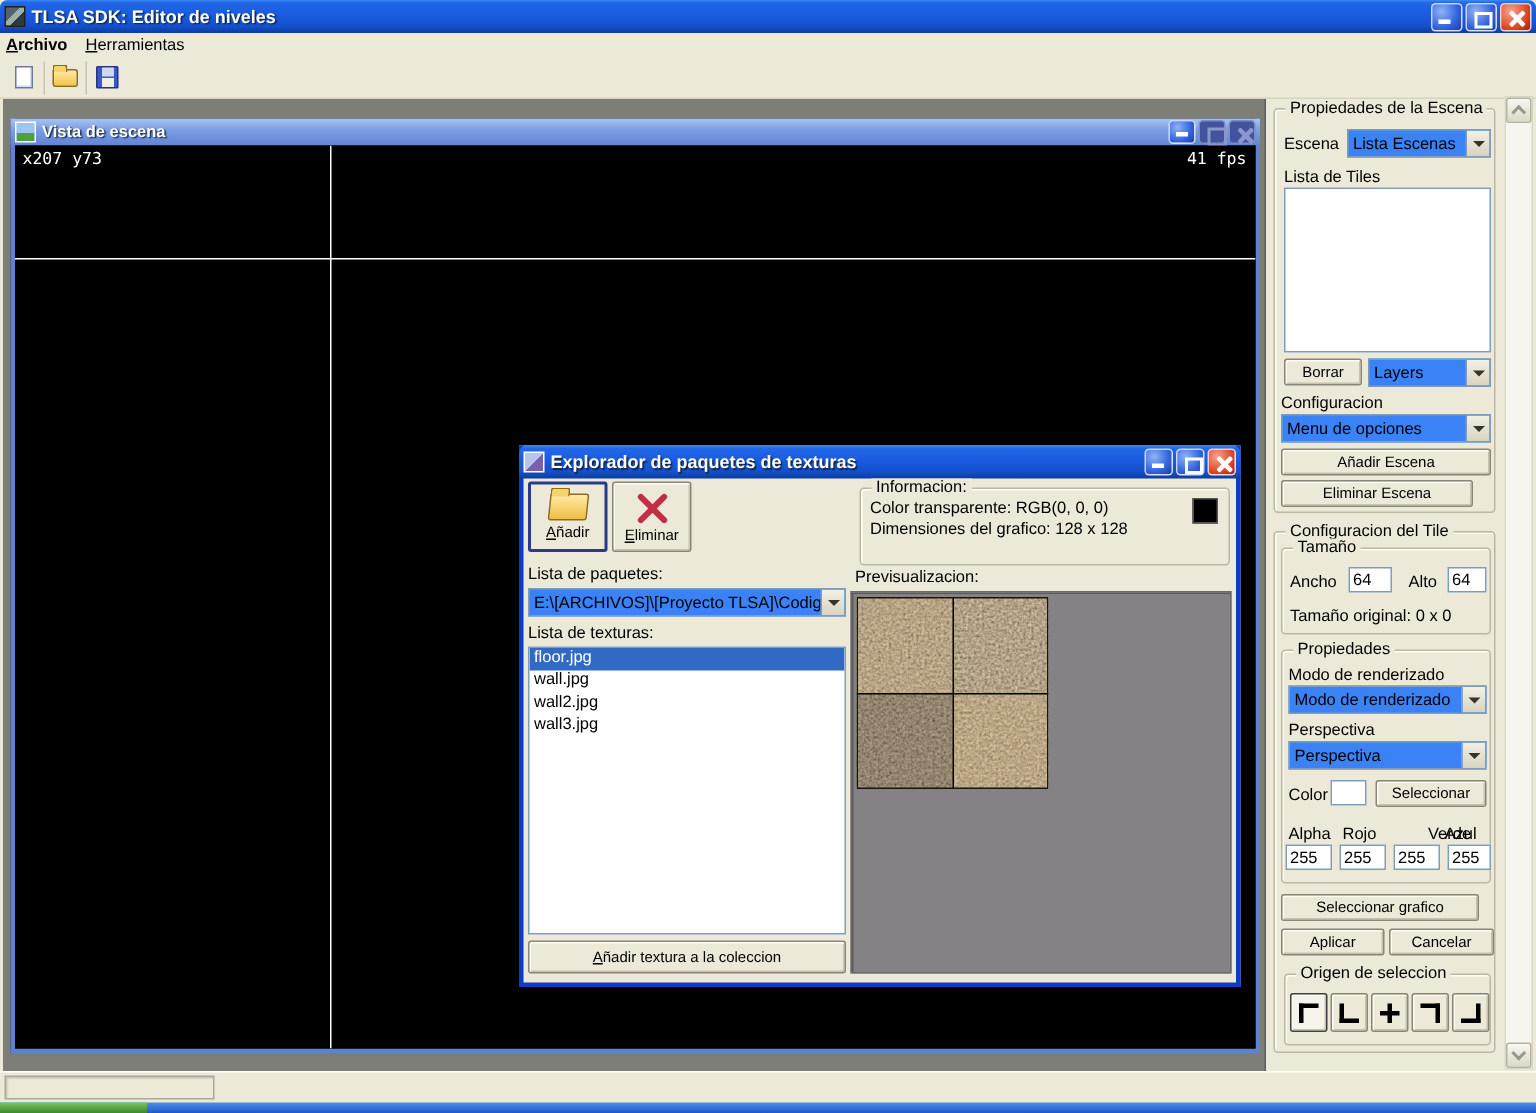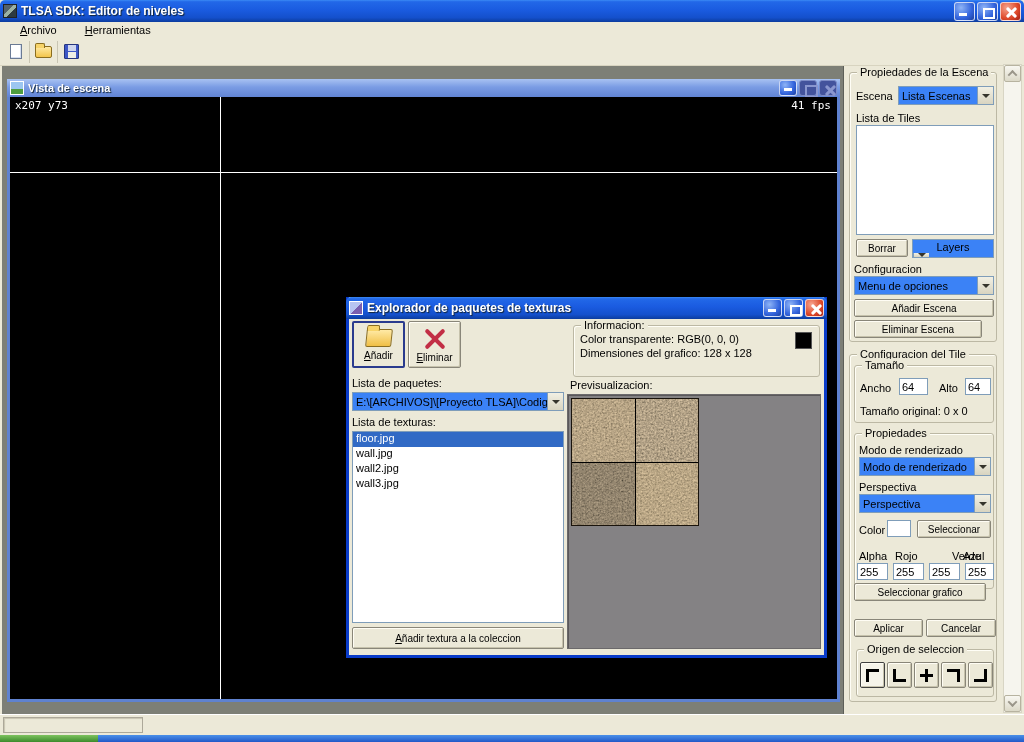--- a/index.html
+++ b/index.html
@@ -94,21 +94,21 @@
   <div class="abs titlebar" style="left:0;top:0;width:1024px;height:22px;border-radius:5px 5px 0 0;">
     <span class="app-icon"></span>
     <span>TLSA SDK: Editor de niveles</span>
     <span style="flex:1"></span>
     <span class="cap-btn g-min"></span>
     <span class="cap-btn g-restore"></span>
     <span class="cap-btn close g-x"></span>
   </div>
 
   <div class="abs" style="left:0;top:22px;width:1024px;height:16px;display:flex;align-items:center;">
-    <span class="ak" style="display:inline-block;padding:1px 20px;">Archivo</span>
+    <span class="ak" style="display:inline-block;padding:1px 4px;font-weight:bold;">Archivo</span>
     <span class="ak" style="display:inline-block;padding:1px 8px;">Herramientas</span>
   </div>
 
   <div class="abs" style="left:0;top:38px;width:1024px;height:28px;display:flex;align-items:center;padding-left:3px;border-bottom:1px solid #d8d4c0;">
     <span class="tool-btn">
         <span class="icon-page"></span>
       </span>
     <span style="width:1px;height:22px;background:#c9c5b2;margin:0 1px;"></span>
     <span class="tool-btn">
         <span class="icon-folder"></span>
@@ -216,21 +216,21 @@
         <span class="txt">Lista Escenas</span>
         <span class="dd">
             <span class="arrow-down"></span>
           </span>
       </div>
       <span class="lbl" style="left:6px;top:39px;">Lista de Tiles</span>
       <div class="list abs" style="left:6px;top:52px;width:138px;height:110px;"></div>
       <div class="btn abs" style="left:6px;top:166px;width:52px;height:18px;">
         <span>Borrar</span>
       </div>
-      <div class="combo abs" style="left:62px;top:166px;width:82px;height:19px;flex-direction:column;">
+      <div class="combo abs" style="left:62px;top:166px;width:82px;height:19px;">
         <span class="txt">Layers</span>
         <span class="dd">
             <span class="arrow-down"></span>
           </span>
       </div>
       <span class="lbl" style="left:4px;top:190px;">Configuracion</span>
       <div class="combo abs" style="left:4px;top:203px;width:140px;height:19px;">
         <span class="txt">Menu de opciones</span>
         <span class="dd">
             <span class="arrow-down"></span>
@@ -280,21 +280,21 @@
         <span class="lbl" style="left:4px;top:116px;">Alpha</span>
         <span class="lbl" style="left:40px;top:116px;">Rojo</span>
         <span class="lbl" style="left:72px;top:116px;margin-left:25px;">Verde</span>
         <span class="lbl" style="left:108px;top:116px;">Azul</span>
         <input class="fld" style="left: 2px; top: 129px; width: 31px; height: 17px;" value="255">
         <input class="fld" style="left: 38px; top: 129px; width: 31px; height: 17px;" value="255">
         <input class="fld" style="left: 74px; top: 129px; width: 31px; height: 17px;" value="255">
         <input class="fld" style="left: 110px; top: 129px; width: 29px; height: 17px;" value="255">
       </div>
 
-      <div class="btn abs" style="left:4px;top:228px;width:132px;height:18px;">
+      <div class="btn abs" style="left:4px;top:241px;width:132px;height:18px;">
         <span>Seleccionar grafico</span>
       </div>
       <div class="btn abs" style="left:4px;top:264px;width:69px;height:18px;">
         <span>Aplicar</span>
       </div>
       <div class="btn abs" style="left:76px;top:264px;width:70px;height:18px;">
         <span>Cancelar</span>
       </div>
 
       <div class="group" style="left:6px;top:294px;width:138px;height:48px;">

